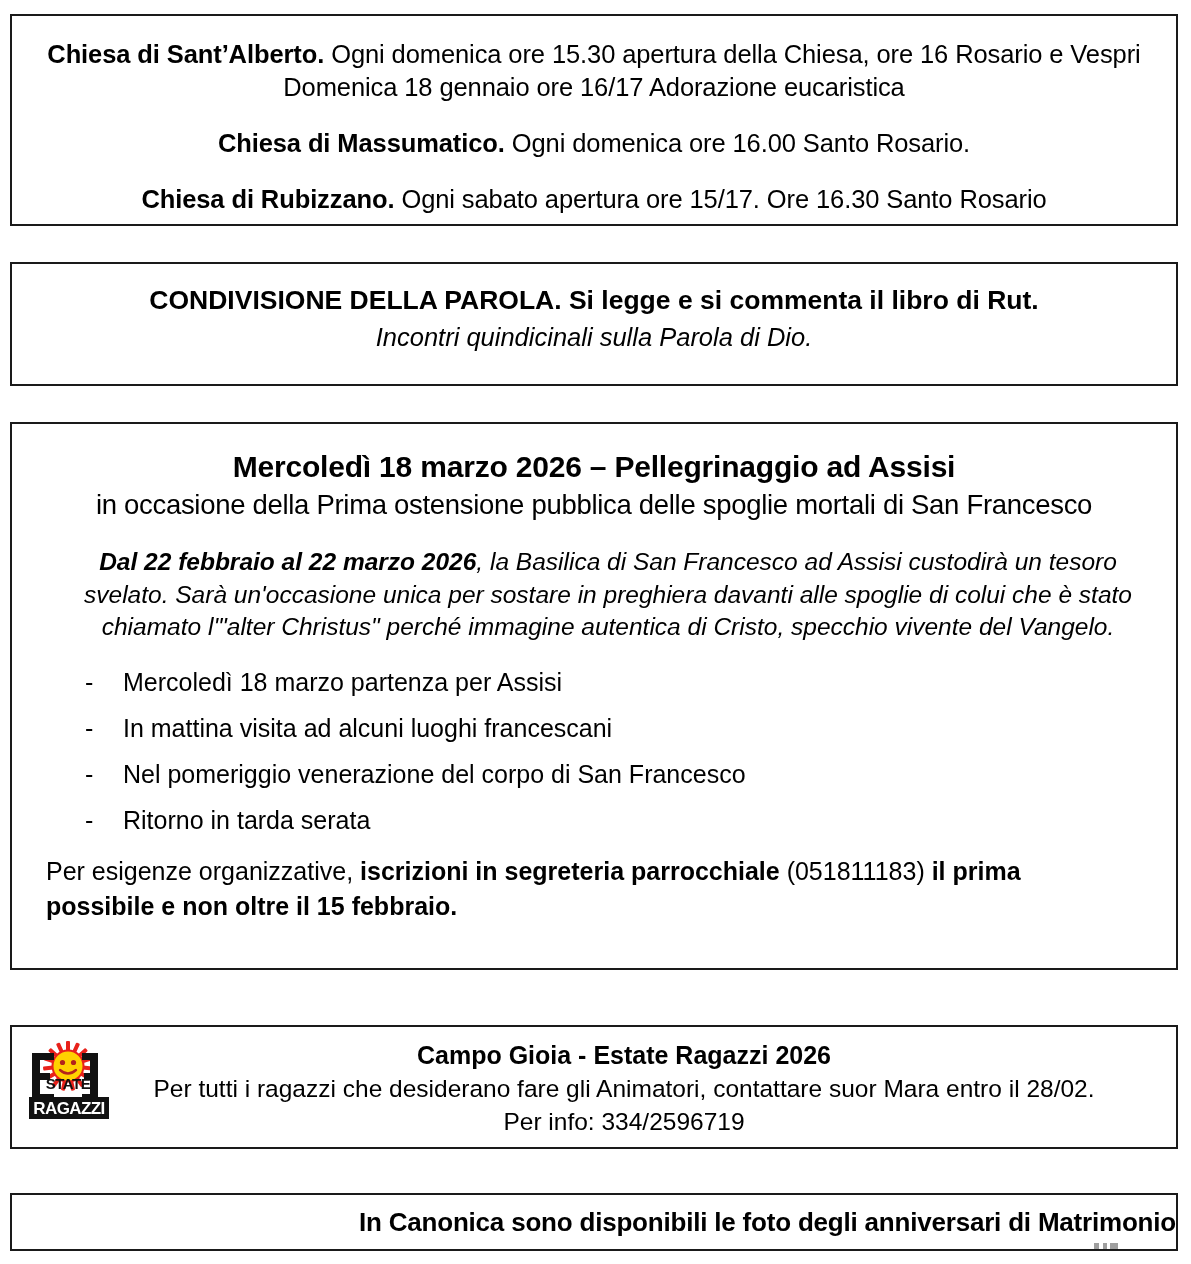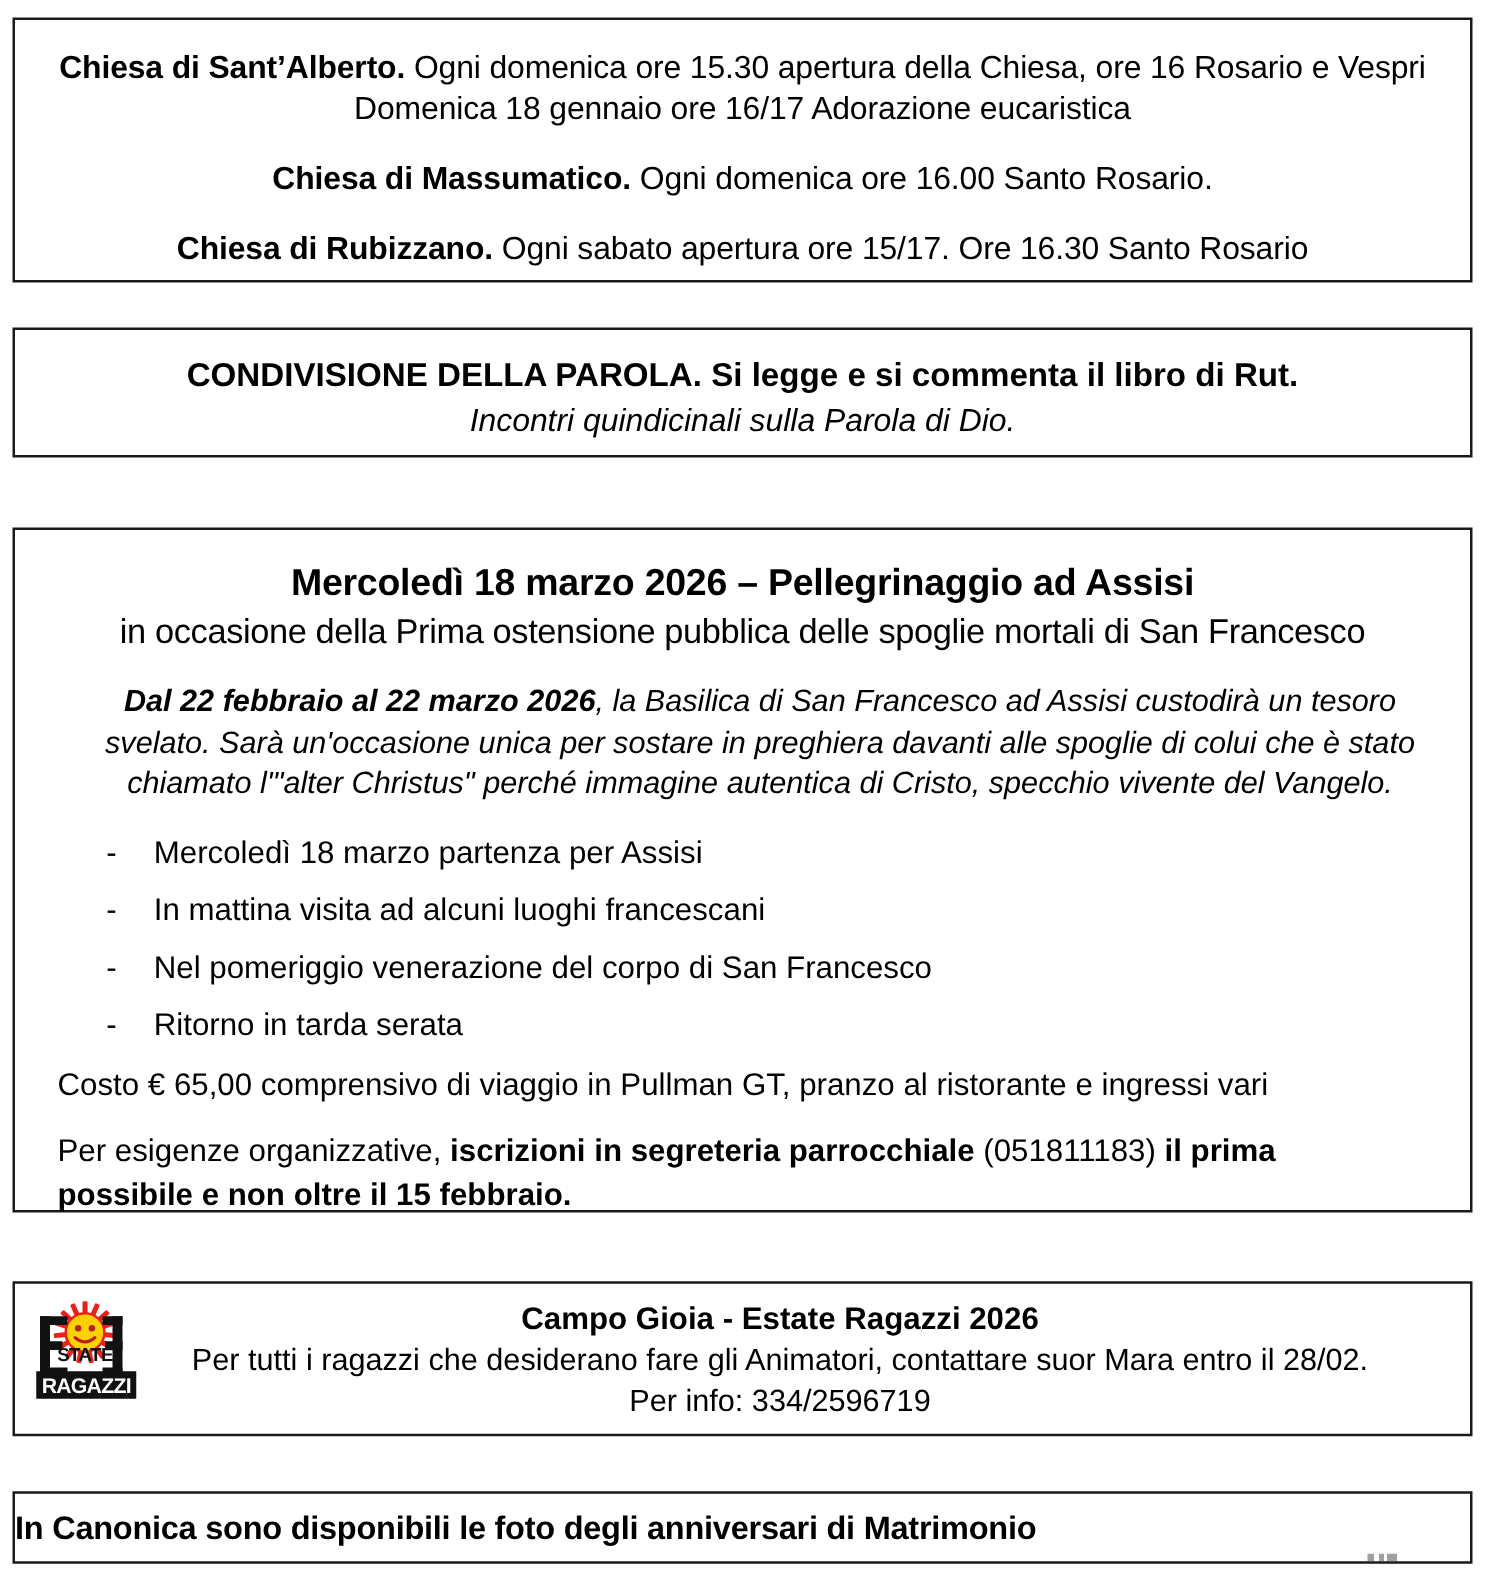--- a/index.html
+++ b/index.html
@@ -23,21 +23,21 @@
   .box {
     position: absolute;
     left: 10px;
     width: 1168px;
     box-sizing: border-box;
     border: 2.5px solid #1a1a1a;
     background: #ffffff;
   }
   
   #box-parrocchie  { top: 14px;   height: 212px; }
-  #box-parola      { top: 262px;  height: 104px; }
+  #box-parola      { top: 262px;  height: 124px; }
   #box-assisi      { top: 422px;  height: 548px; }
   #box-campo       { top: 1025px; height: 124px; }
   #box-canonica    { top: 1193px; height: 58px;  }
 
   .ctr { text-align: center; }
   .line {
     font-size: 25.5px;
     line-height: 33px;
     letter-spacing: -0.1px;
   }
@@ -152,21 +152,21 @@
     top: 12px;
     width: 96px;
     height: 92px;
   }
 
   
   #box-canonica .inner {
     height: 100%;
     display: flex;
     align-items: center;
-    justify-content: flex-start;
+    justify-content: flex-end;
   }
   #box-canonica .t {
     font-size: 26px;
     font-weight: 700;
     letter-spacing: -0.2px;
   }
 
   .artifact {
     position: absolute;
     left: 1094px;
@@ -213,21 +213,20 @@
 
       <div class="para"><b class="i">Dal 22 febbraio al 22 marzo 2026</b><span class="i">, la Basilica di San Francesco ad Assisi custodirà un tesoro svelato. Sarà un'occasione unica per sostare in preghiera davanti alle spoglie di colui che è stato chiamato l'"alter Christus" perché immagine autentica di Cristo, specchio vivente del Vangelo.</span></div>
 
       <ul class="bullets">
         <li><span class="dash">-</span><span>Mercoledì 18 marzo partenza per Assisi</span></li>
         <li><span class="dash">-</span><span>In mattina visita ad alcuni luoghi francescani</span></li>
         <li><span class="dash">-</span><span>Nel pomeriggio venerazione del corpo di San Francesco</span></li>
         <li><span class="dash">-</span><span>Ritorno in tarda serata</span></li>
       </ul>
 
-      <div class="costo">Costo € 65,00 comprensivo di viaggio in Pullman GT, pranzo al ristorante e ingressi vari</div>
 
       <div class="iscr"><span>Per esigenze organizzative, </span><b>iscrizioni in segreteria parrocchiale</b><span> (051811183) </span><b>il prima possibile e non oltre il 15 febbraio.</b></div>
     </div>
   </section>
 
   <section class="box" id="box-campo">
     <div class="inner">
       <svg class="logo" viewBox="0 0 96 92" aria-hidden="true">
 
         <g fill="#e8211a">

